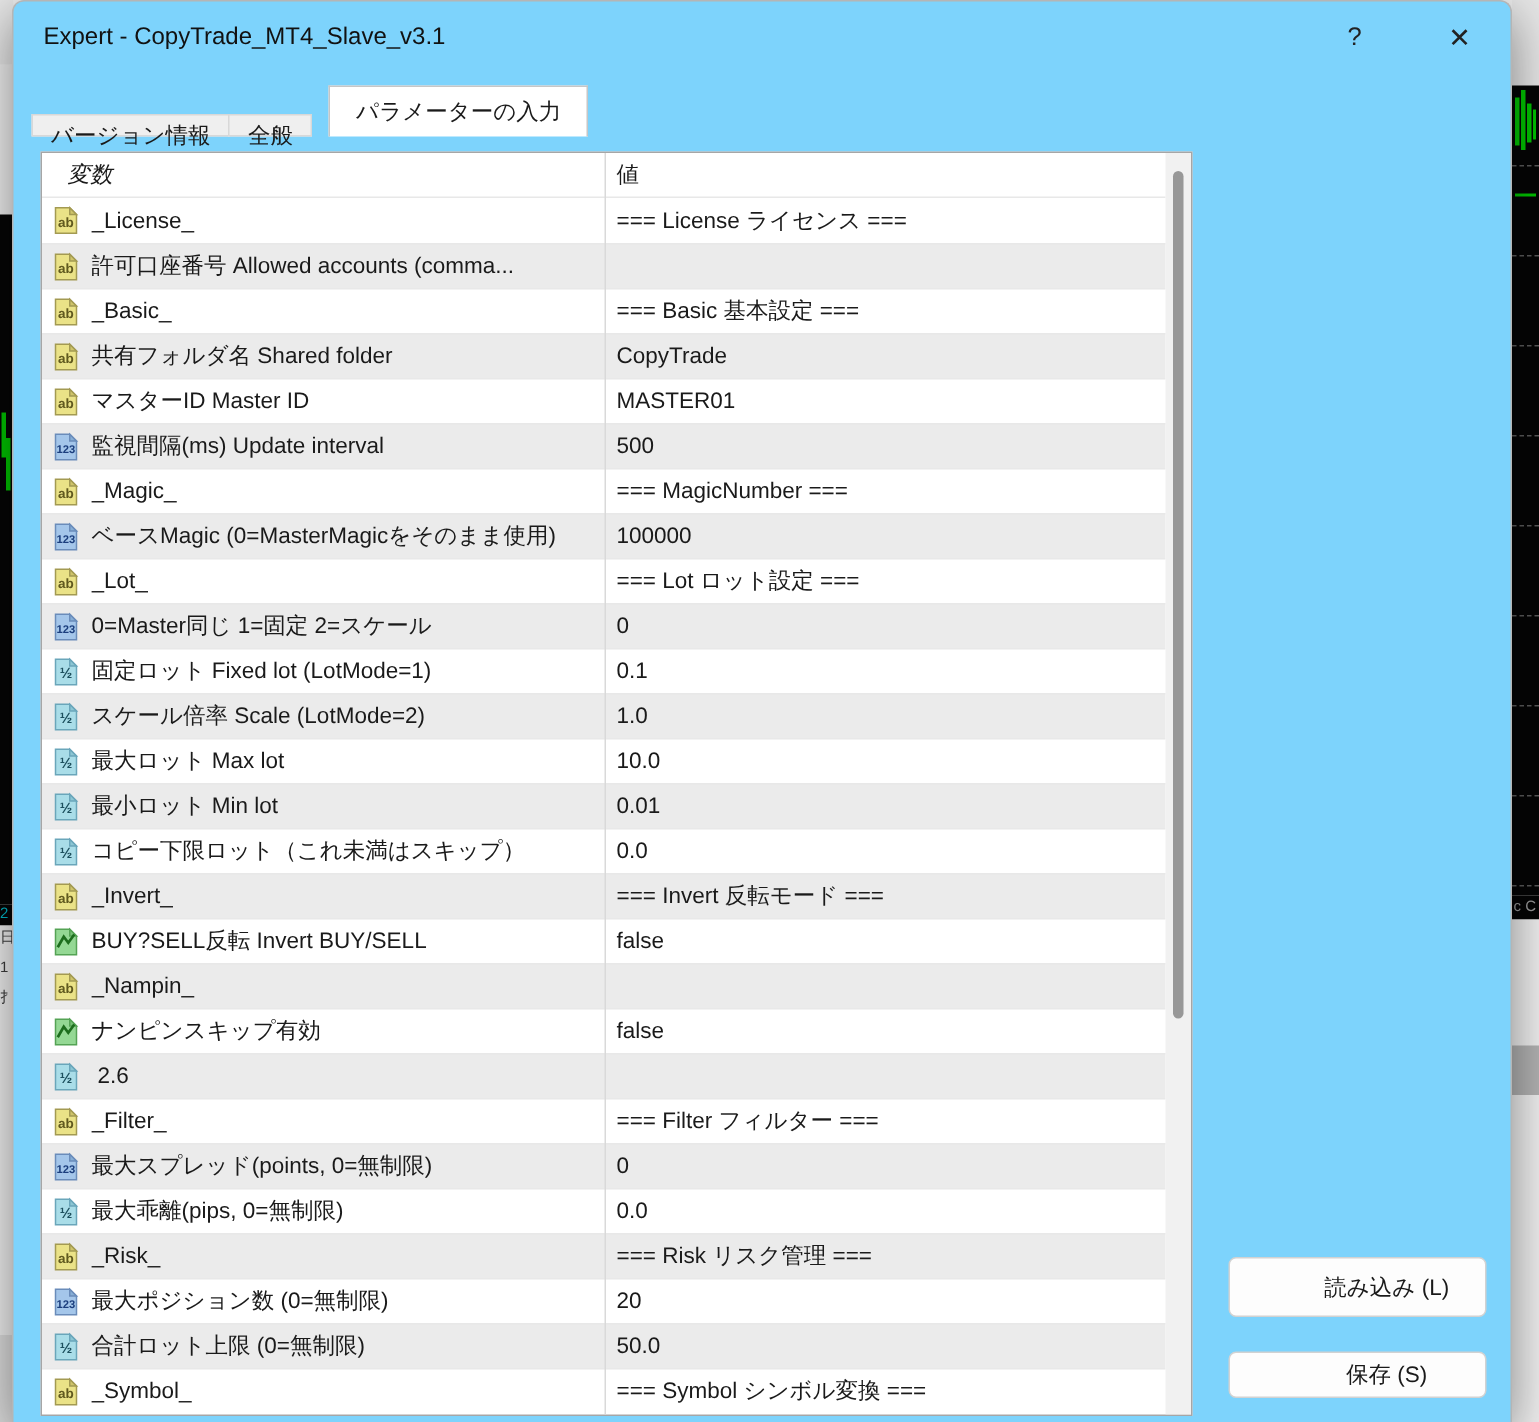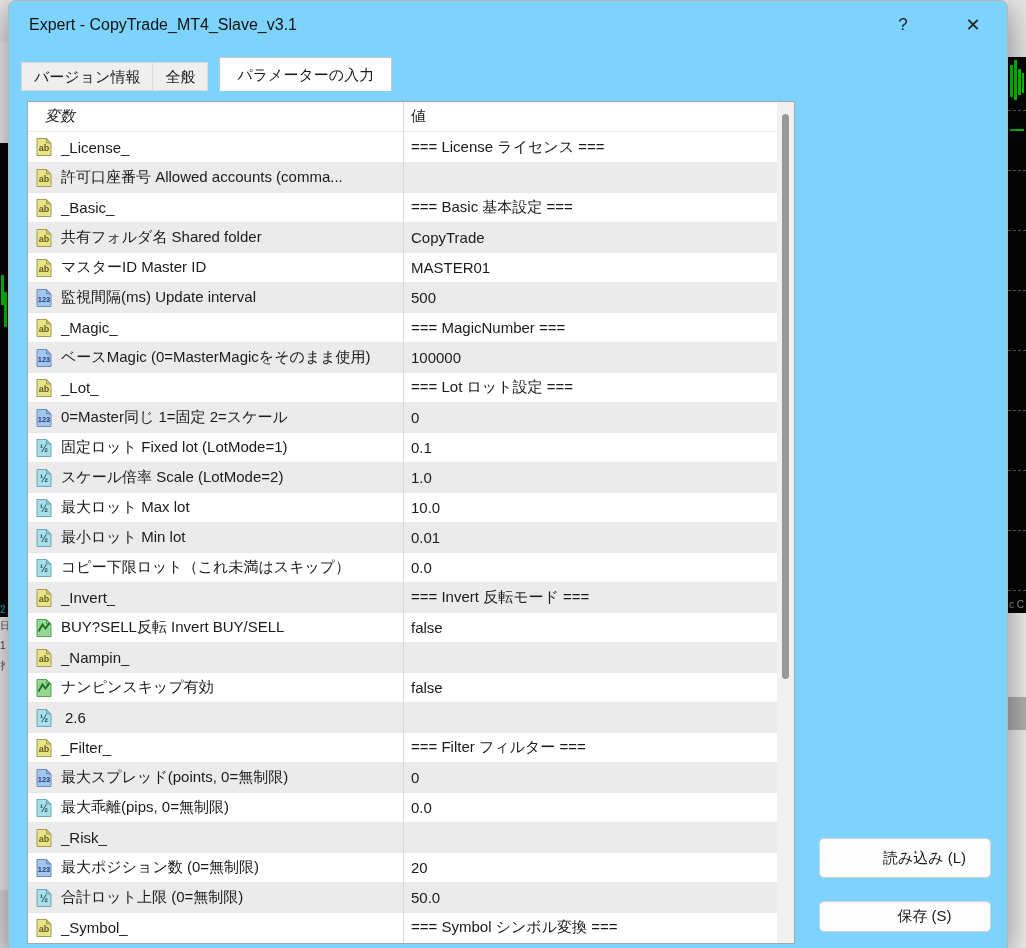--- a/index.html
+++ b/index.html
@@ -42,21 +42,21 @@
     position:absolute; top:6px; width:40px; height:36px;
     text-align:center; line-height:36px; font-size:17px; color:#222;
     border-radius:5px; cursor:default;
   }
   .tb-help  { left:874px; }
   .tb-close { left:944px; font-size:18px; }
 
   
   .tabs { position:absolute; left:12px; top:56px; height:34px; display:flex; align-items:flex-end; font-size:15px; }
   .tab {
-    height:29px; line-height:28px; padding:0 12px;
+    height:15px; line-height:28px; padding:0 12px;
     background:#efefef; border:1px solid #d8d8d8;
     white-space:nowrap; color:#1a1a1a;
   }
   .tab + .tab { margin-left:-1px; }
   .tab.active {
     height:34px; line-height:33px; padding:0 17px;
     background:#ffffff; border:1px solid #c6c6c6; border-bottom:none;
     margin-left:11px; position:relative; z-index:2;
   }
 
@@ -418,20 +418,21 @@
         </div>
         <div class="row alt">
           <span class="cell-icon">
             <svg width="18" height="20" viewBox="0 0 18 20">
               <path d="M2 1.5 H11.5 L16 6 V18.5 H2 Z" fill="#eae287" stroke="#a39a52" stroke-width="1"></path>
               <path d="M11.5 1.5 V6 H16 Z" fill="#cfc46a" stroke="#a39a52" stroke-width="1"></path>
               <text x="9" y="14" text-anchor="middle" font-size="9" font-weight="bold" fill="#60591f" font-family="Liberation Sans, sans-serif">ab</text>
             </svg>
           </span>
           <span class="cell-label">_Risk_</span>
+          <span class="cell-value">=== Risk リスク管理 ===</span>
         </div>
         <div class="row">
           <span class="cell-icon">
             <svg width="18" height="20" viewBox="0 0 18 20">
               <path d="M2 1.5 H11.5 L16 6 V18.5 H2 Z" fill="#a4c6ea" stroke="#6a8cba" stroke-width="1"></path>
               <path d="M11.5 1.5 V6 H16 Z" fill="#86aed6" stroke="#6a8cba" stroke-width="1"></path>
               <text x="9" y="14" text-anchor="middle" font-size="7.5" font-weight="bold" fill="#1c3f7e" font-family="Liberation Sans, sans-serif">123</text>
             </svg>
           </span>
           <span class="cell-label">最大ポジション数 (0=無制限)</span>

